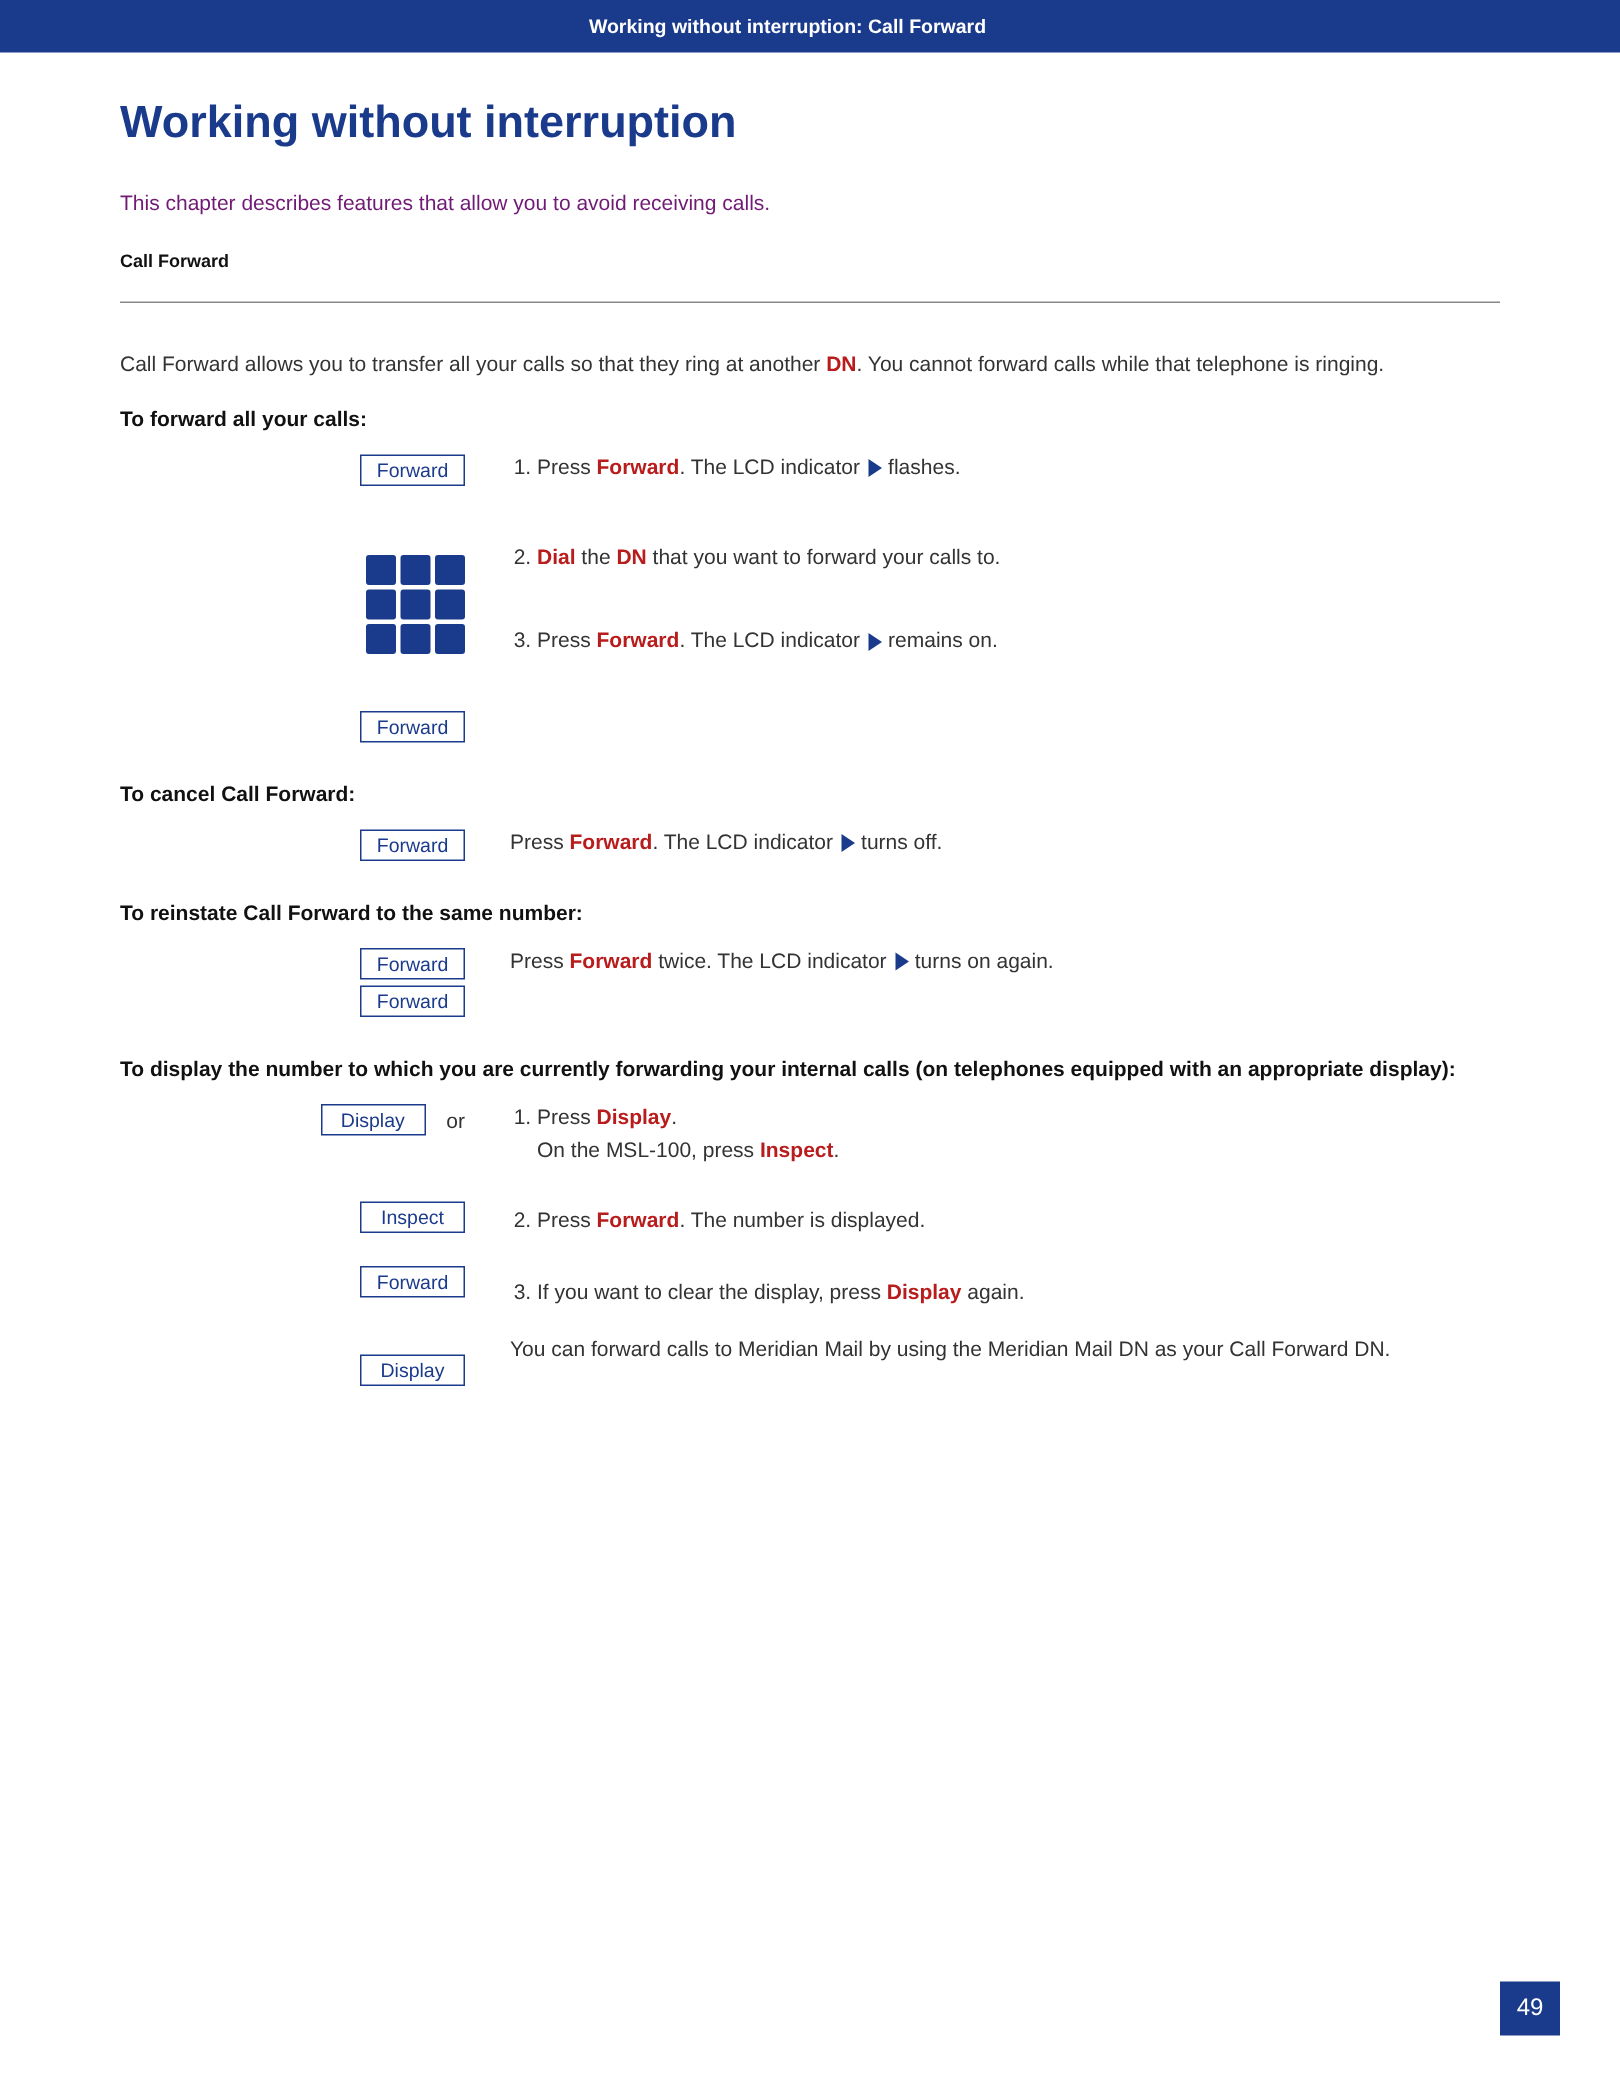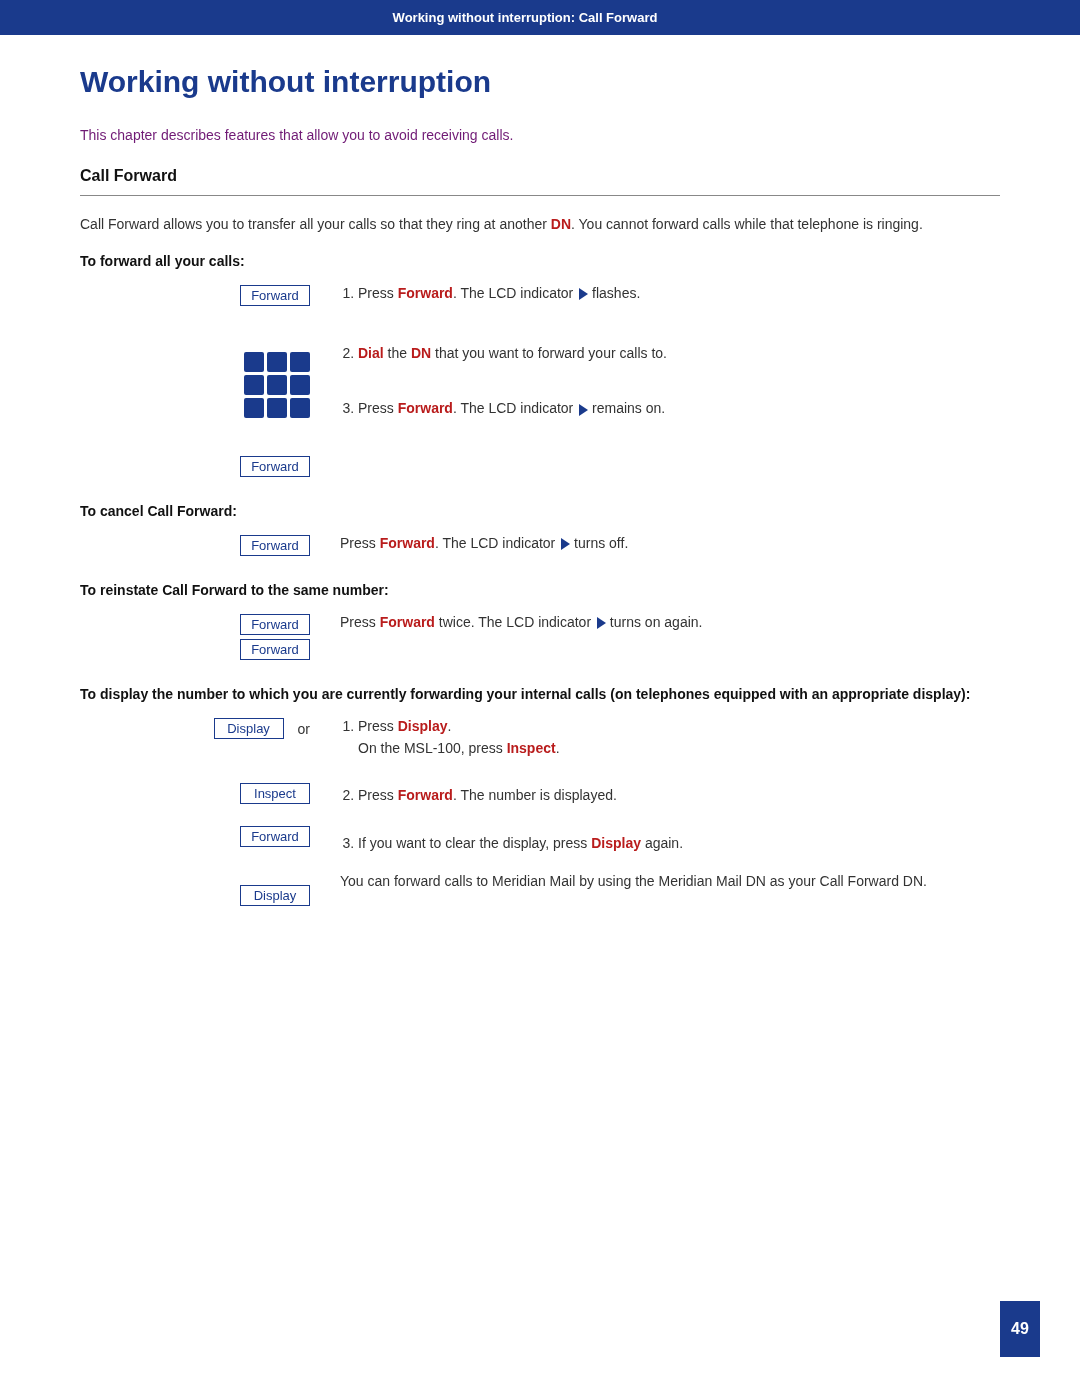--- a/index.html
+++ b/index.html
@@ -35,26 +35,26 @@
       margin-bottom: 28px;
     }
 
     .intro-text {
       font-size: 14px;
       color: #701a75;
       margin-bottom: 24px;
     }
 
     .section-heading {
-      font-size: 16px;
+      font-size: 12px;
       font-weight: bold;
       color: #111111;
       border-bottom: 1.5px solid #888888;
-      padding-bottom: 10px;
-      margin-bottom: 18px;
+      padding-bottom: 20px;
+      margin-bottom: 30px;
     }
 
     .section-description {
       font-size: 14px;
       color: #333333;
       margin-bottom: 18px;
       line-height: 1.5;
     }
 
     .bold-label {
@@ -137,23 +137,23 @@
       margin-left: 2px;
     }
 
     .page-number-box {
       position: absolute;
       bottom: 40px;
       right: 40px;
       background: #1a3a8c;
       color: #ffffff;
       font-size: 16px;
-      font-weight: bold;
+      font-weight: normal;
       width: 40px;
-      height: 56px;
+      height: 36px;
       display: flex;
       align-items: center;
       justify-content: center;
     }
 
     .or-text {
       font-size: 14px;
       color: #333;
       margin-left: 8px;
       align-self: center;

